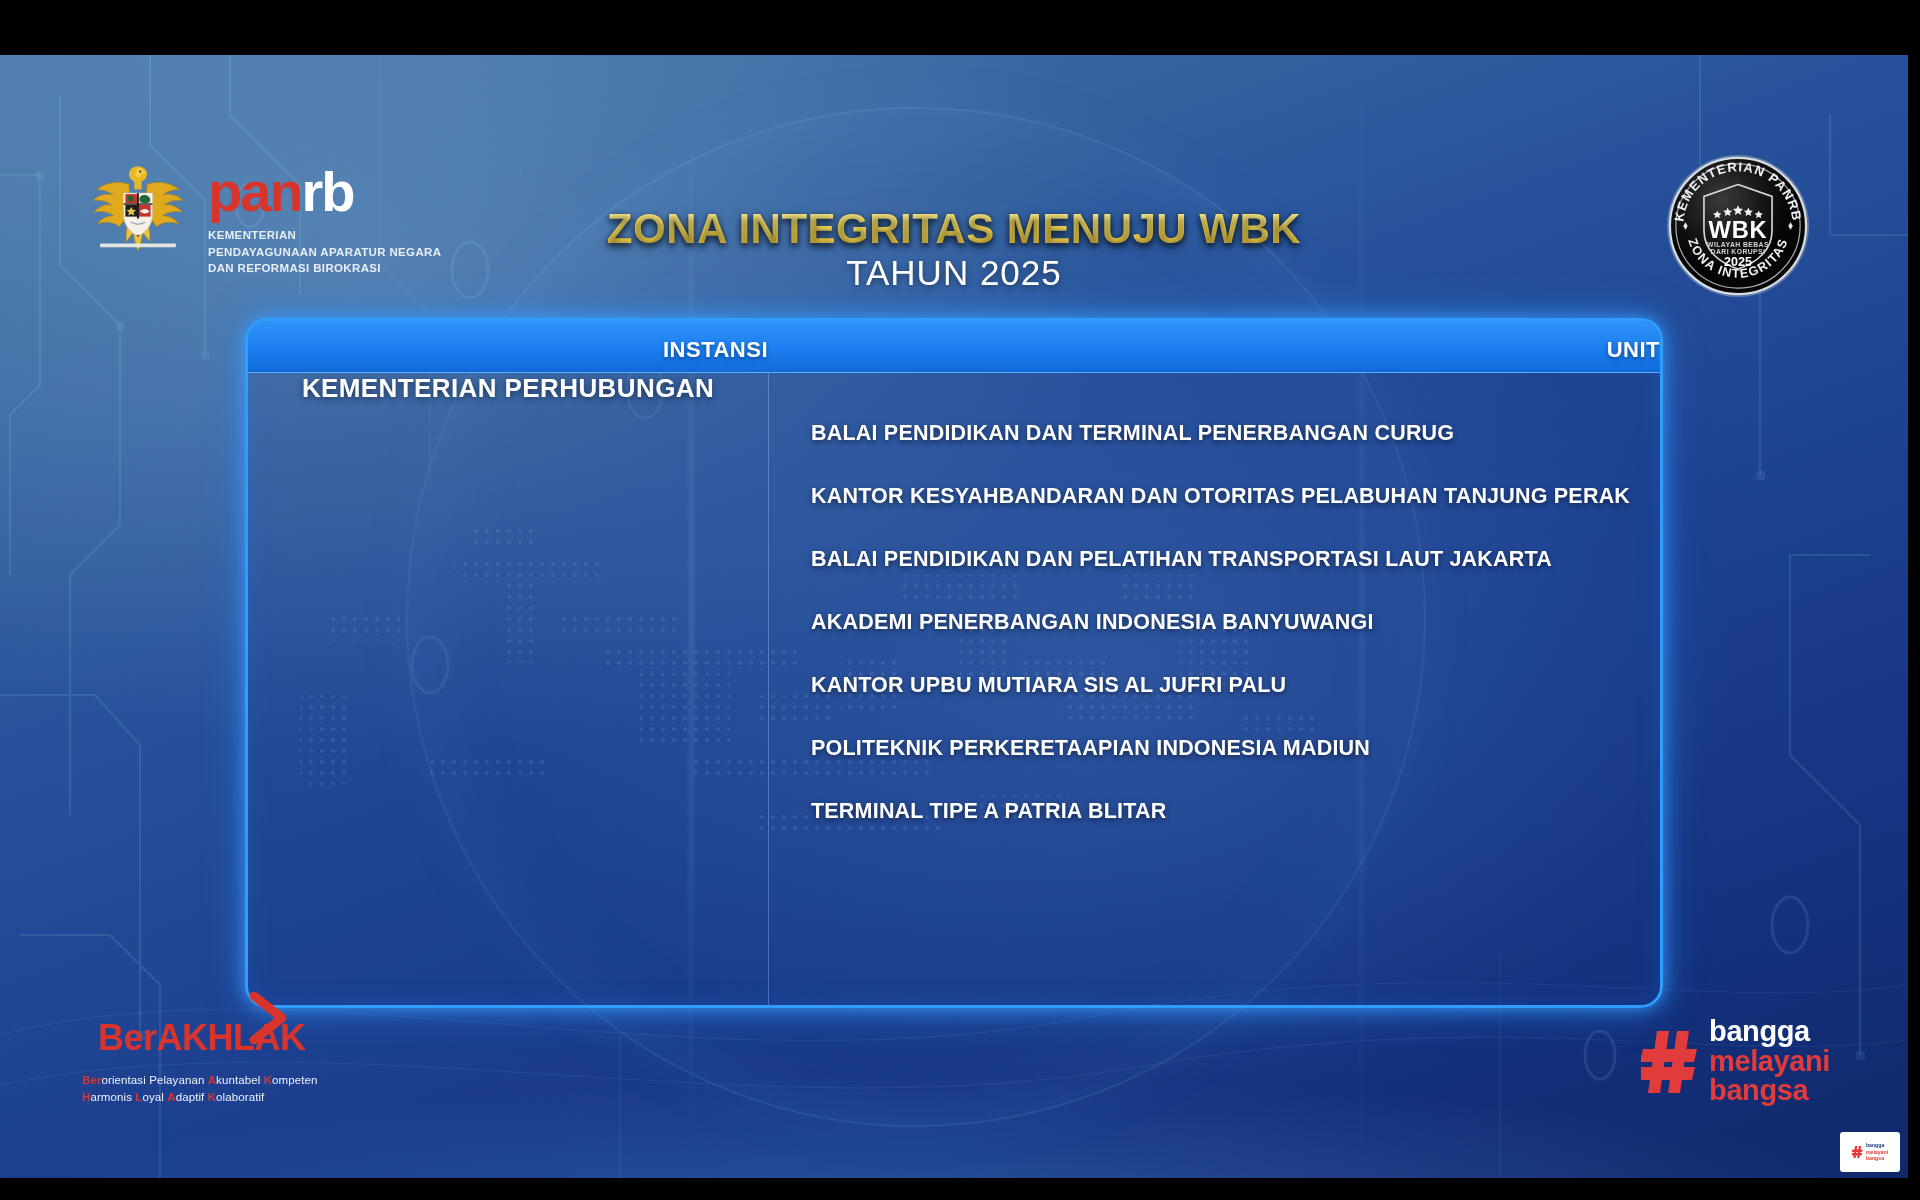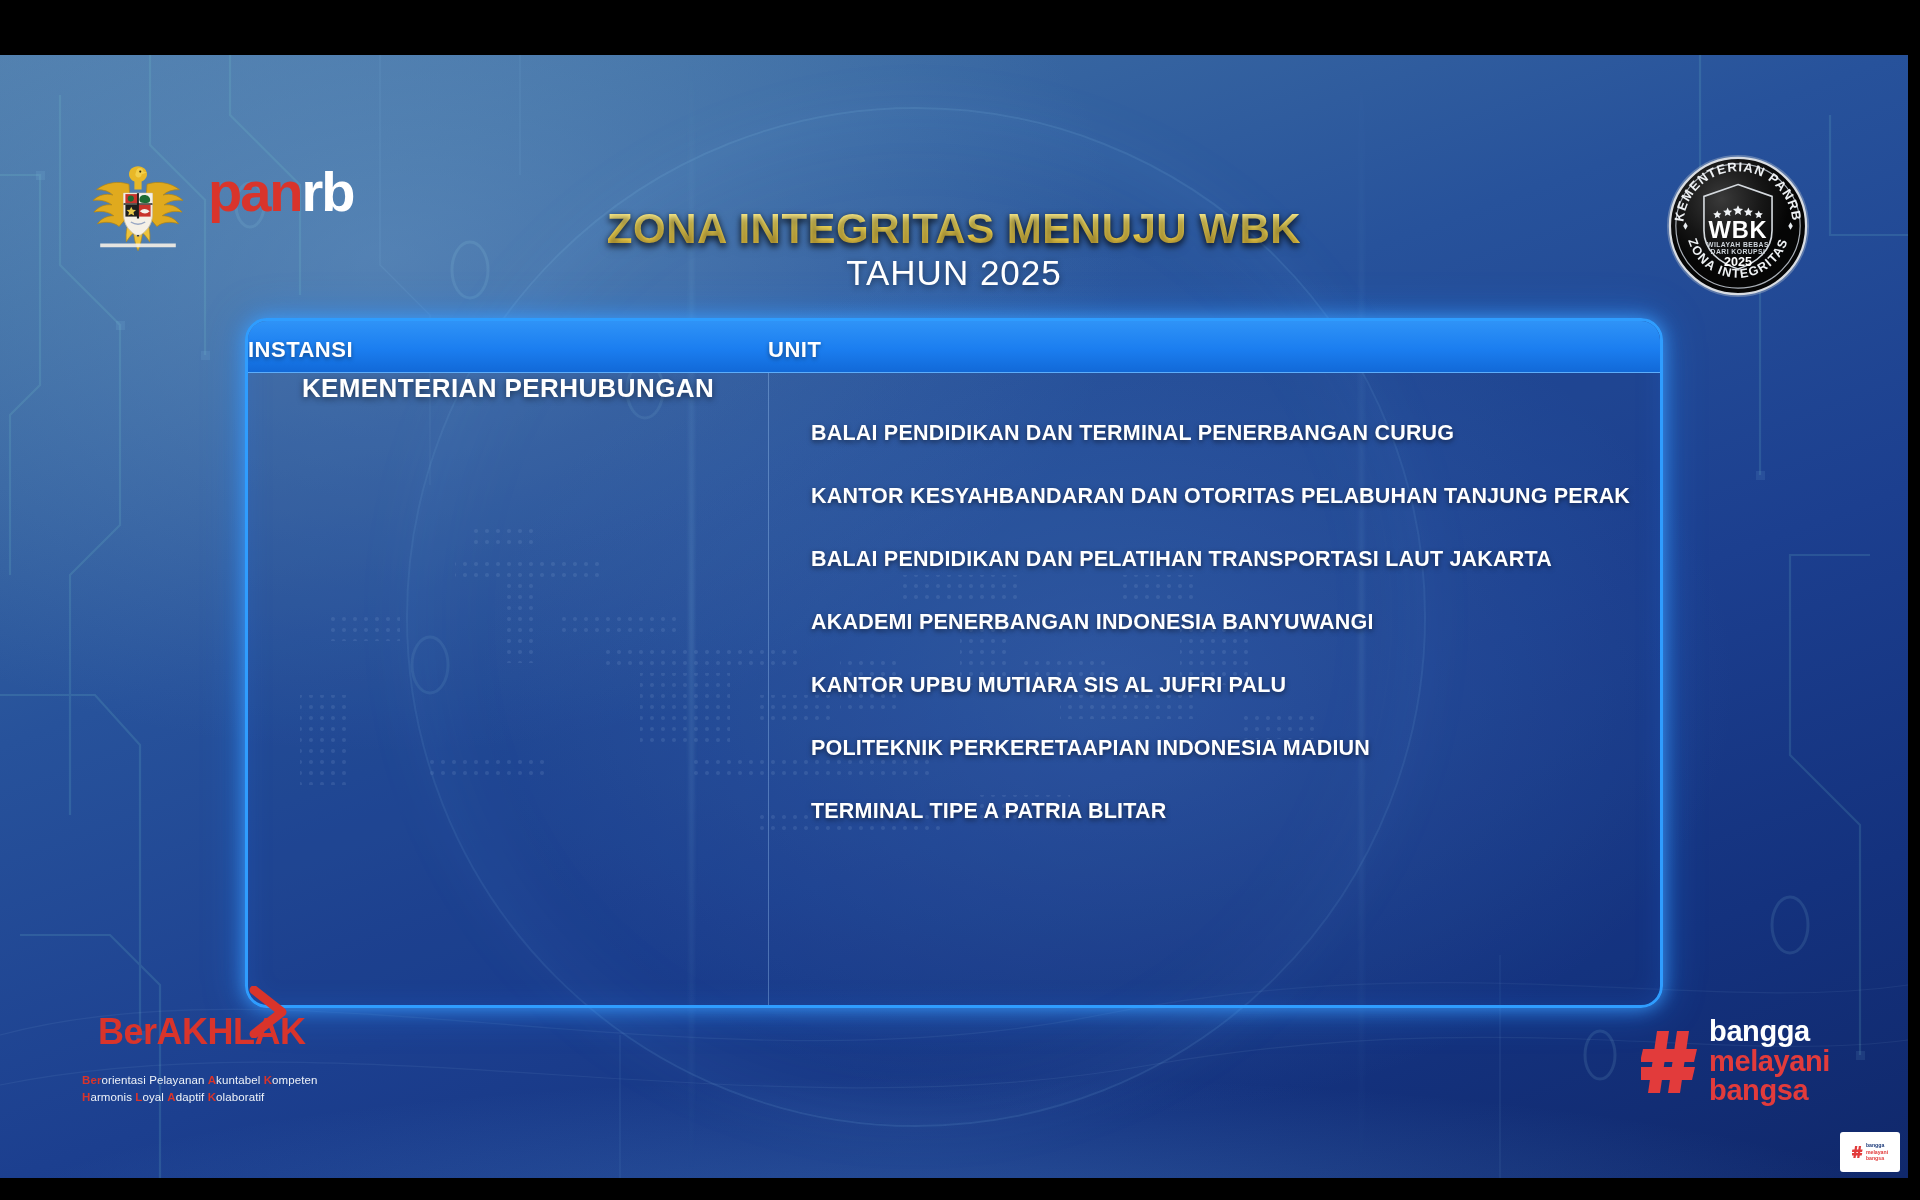--- a/index.html
+++ b/index.html
@@ -67,21 +67,21 @@
     border:3px solid #2f9dff; border-radius:22px;
     box-shadow:0 0 18px rgba(60,160,255,.85), 0 0 42px rgba(40,140,255,.45), inset 0 0 26px rgba(40,130,255,.18);
     background:rgba(22,58,132,0.18);
     overflow:hidden;
   }
   .panel-head {
     height:52px; display:flex; align-items:center;
     background:linear-gradient(180deg,#2f93f7 0%, #1b7ef0 55%, #1169d8 100%);
     border-bottom:1px solid rgba(140,200,255,.5);
   }
-  .th { color:#fff; font-weight:bold; font-size:22px; letter-spacing:.5px; text-align:left;
+  .th { color:#fff; font-weight:bold; font-size:22px; letter-spacing:.5px; text-align:right;
         text-shadow:0 2px 4px rgba(0,0,0,.4);margin-top:7px; }
   .th-instansi { width:520px; }
   .th-unit { flex:1; }
 
   .panel-body { display:flex; height:638px; }
   .col-instansi { width:520px; display:flex; justify-content:center; }
   .col-instansi .name {
     color:#fff; font-weight:bold; font-size:26px; letter-spacing:.4px; text-align:center;
     text-shadow:0 2px 6px rgba(0,0,0,.5);
   }
@@ -90,21 +90,21 @@
   .unit-item {
     color:#fff; font-weight:bold; font-size:21.5px; letter-spacing:.2px;
     margin-bottom:38px; text-shadow:0 2px 5px rgba(0,0,0,.5); white-space:nowrap;
   }
   .unit-item:last-child { margin-bottom:0; }
 
   
   .berakhlak { position:absolute; left:82px; bottom:72px; z-index:20; width:260px; }
   .berakhlak-word { position:relative; font-size:36px; font-weight:bold; color:#d9342b; letter-spacing:-.5px; line-height:1;margin-left:16px; }
   .berakhlak-arrow { position:absolute; left:150px; top:-28px; }
-  .berakhlak-tag { margin-top:22px; color:#eef2f8; font-size:11.5px; line-height:1.5; letter-spacing:.1px; }
+  .berakhlak-tag { margin-top:16px; color:#eef2f8; font-size:11.5px; line-height:1.5; letter-spacing:.1px; }
   .berakhlak-tag b { color:#d9342b; }
 
   
   .bmb { position:absolute; right:78px; bottom:72px; z-index:20; display:flex; align-items:center; gap:10px; }
   .bmb-hash { width:58px; height:66px; flex:none; }
   .bmb-text { line-height:1.02; font-weight:bold; font-size:29px; letter-spacing:-.4px; }
   .bmb-text .l1 { color:#ffffff; }
   .bmb-text .l2, .bmb-text .l3 { color:#e23b3b; }
 
   
@@ -219,20 +219,25 @@
             <path d="M61,61 L74,61 L74,74 L61,74Z" fill="#c8332c"></path>
             <path d="M62,68 q5,-5 11,0 q-5,5 -11,0Z" fill="#f2f0ea"></path>
             <path d="M52,76 L68,76 L66,90 L60,95 L54,90Z" fill="#f5f0e6"></path>
             <path d="M52,80 q8,5 16,0" stroke="#9aa8c4" stroke-width="1.6" fill="none"></path>
           </g>
           <path d="M18,104 L102,104 L102,108 L18,108Z" fill="#f5f0e6" opacity=".9"></path>
         </svg>
         <div class="panrb-text">
           <div class="panrb-word">
             <span class="pan">pan</span><span class="rb">rb</span>
+          </div>
+          <div class="panrb-sub">
+            <div>KEMENTERIAN</div>
+            <div>PENDAYAGUNAAN APARATUR NEGARA</div>
+            <div>DAN REFORMASI BIROKRASI</div>
           </div>
         </div>
       </div>
 
       <div class="title-block">
         <div class="title-main">ZONA INTEGRITAS MENUJU WBK</div>
         <div class="title-sub">TAHUN 2025</div>
       </div>
 
       <svg class="wbk" viewBox="0 0 200 200">

